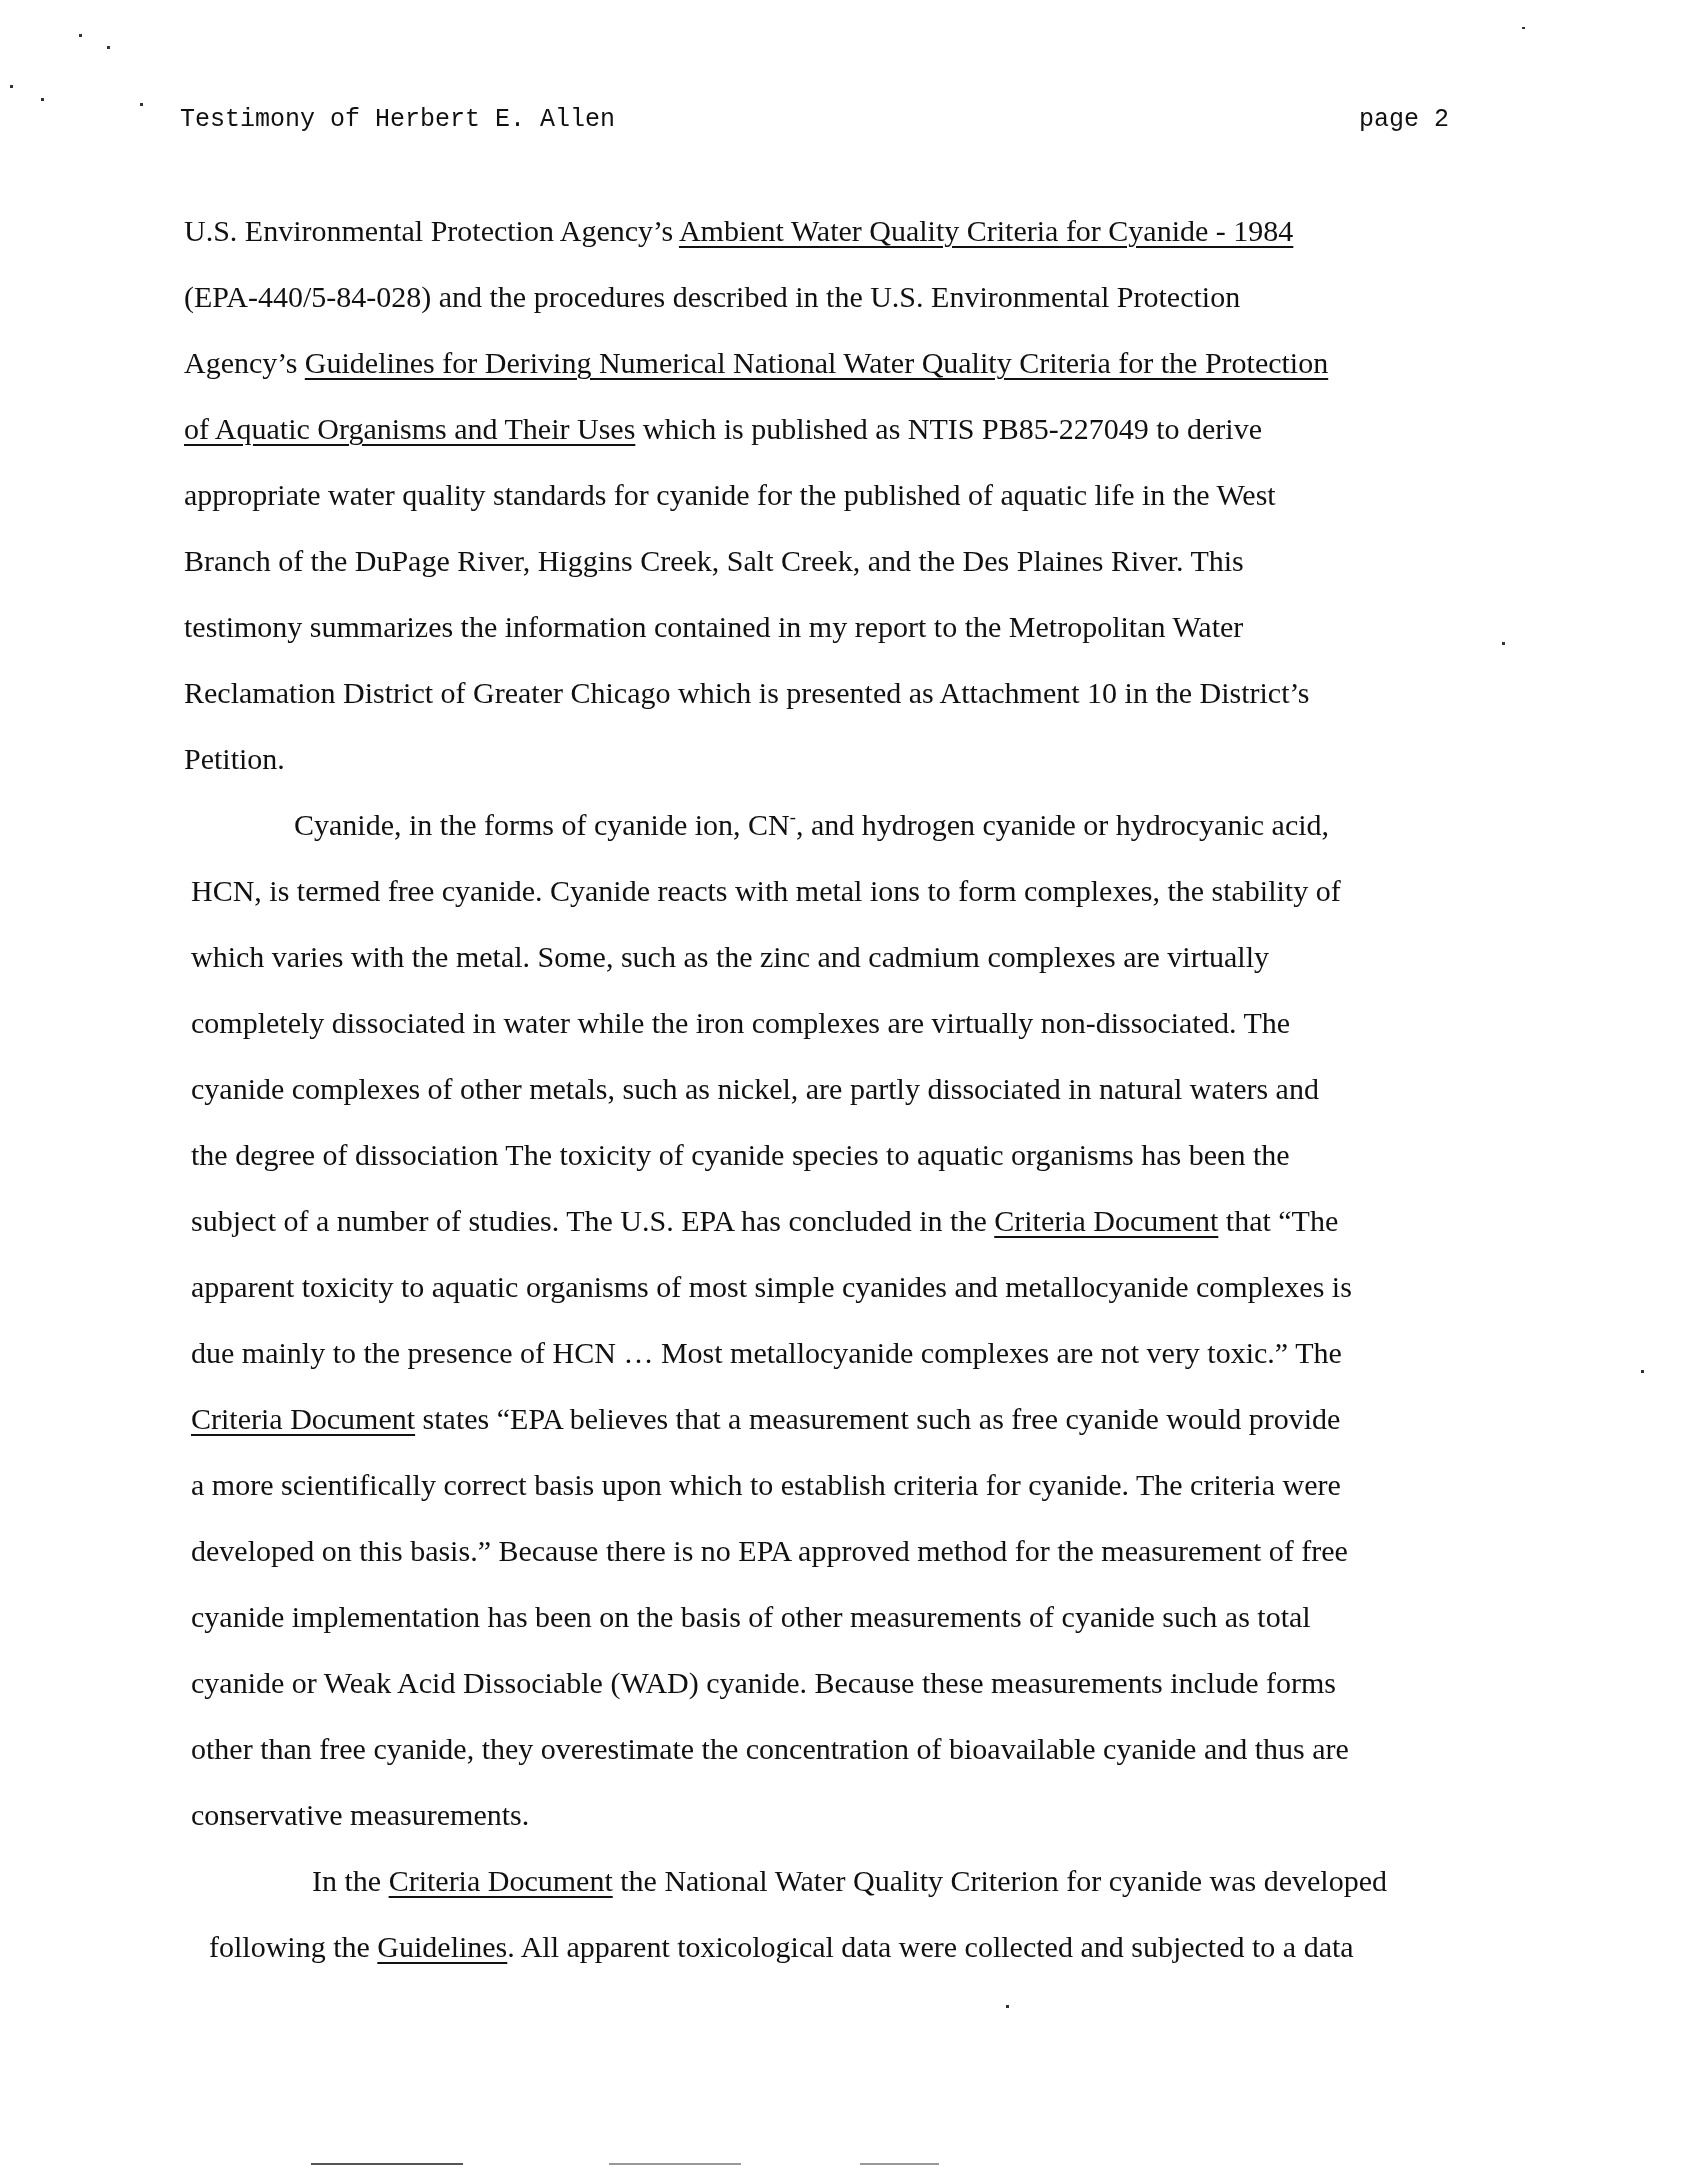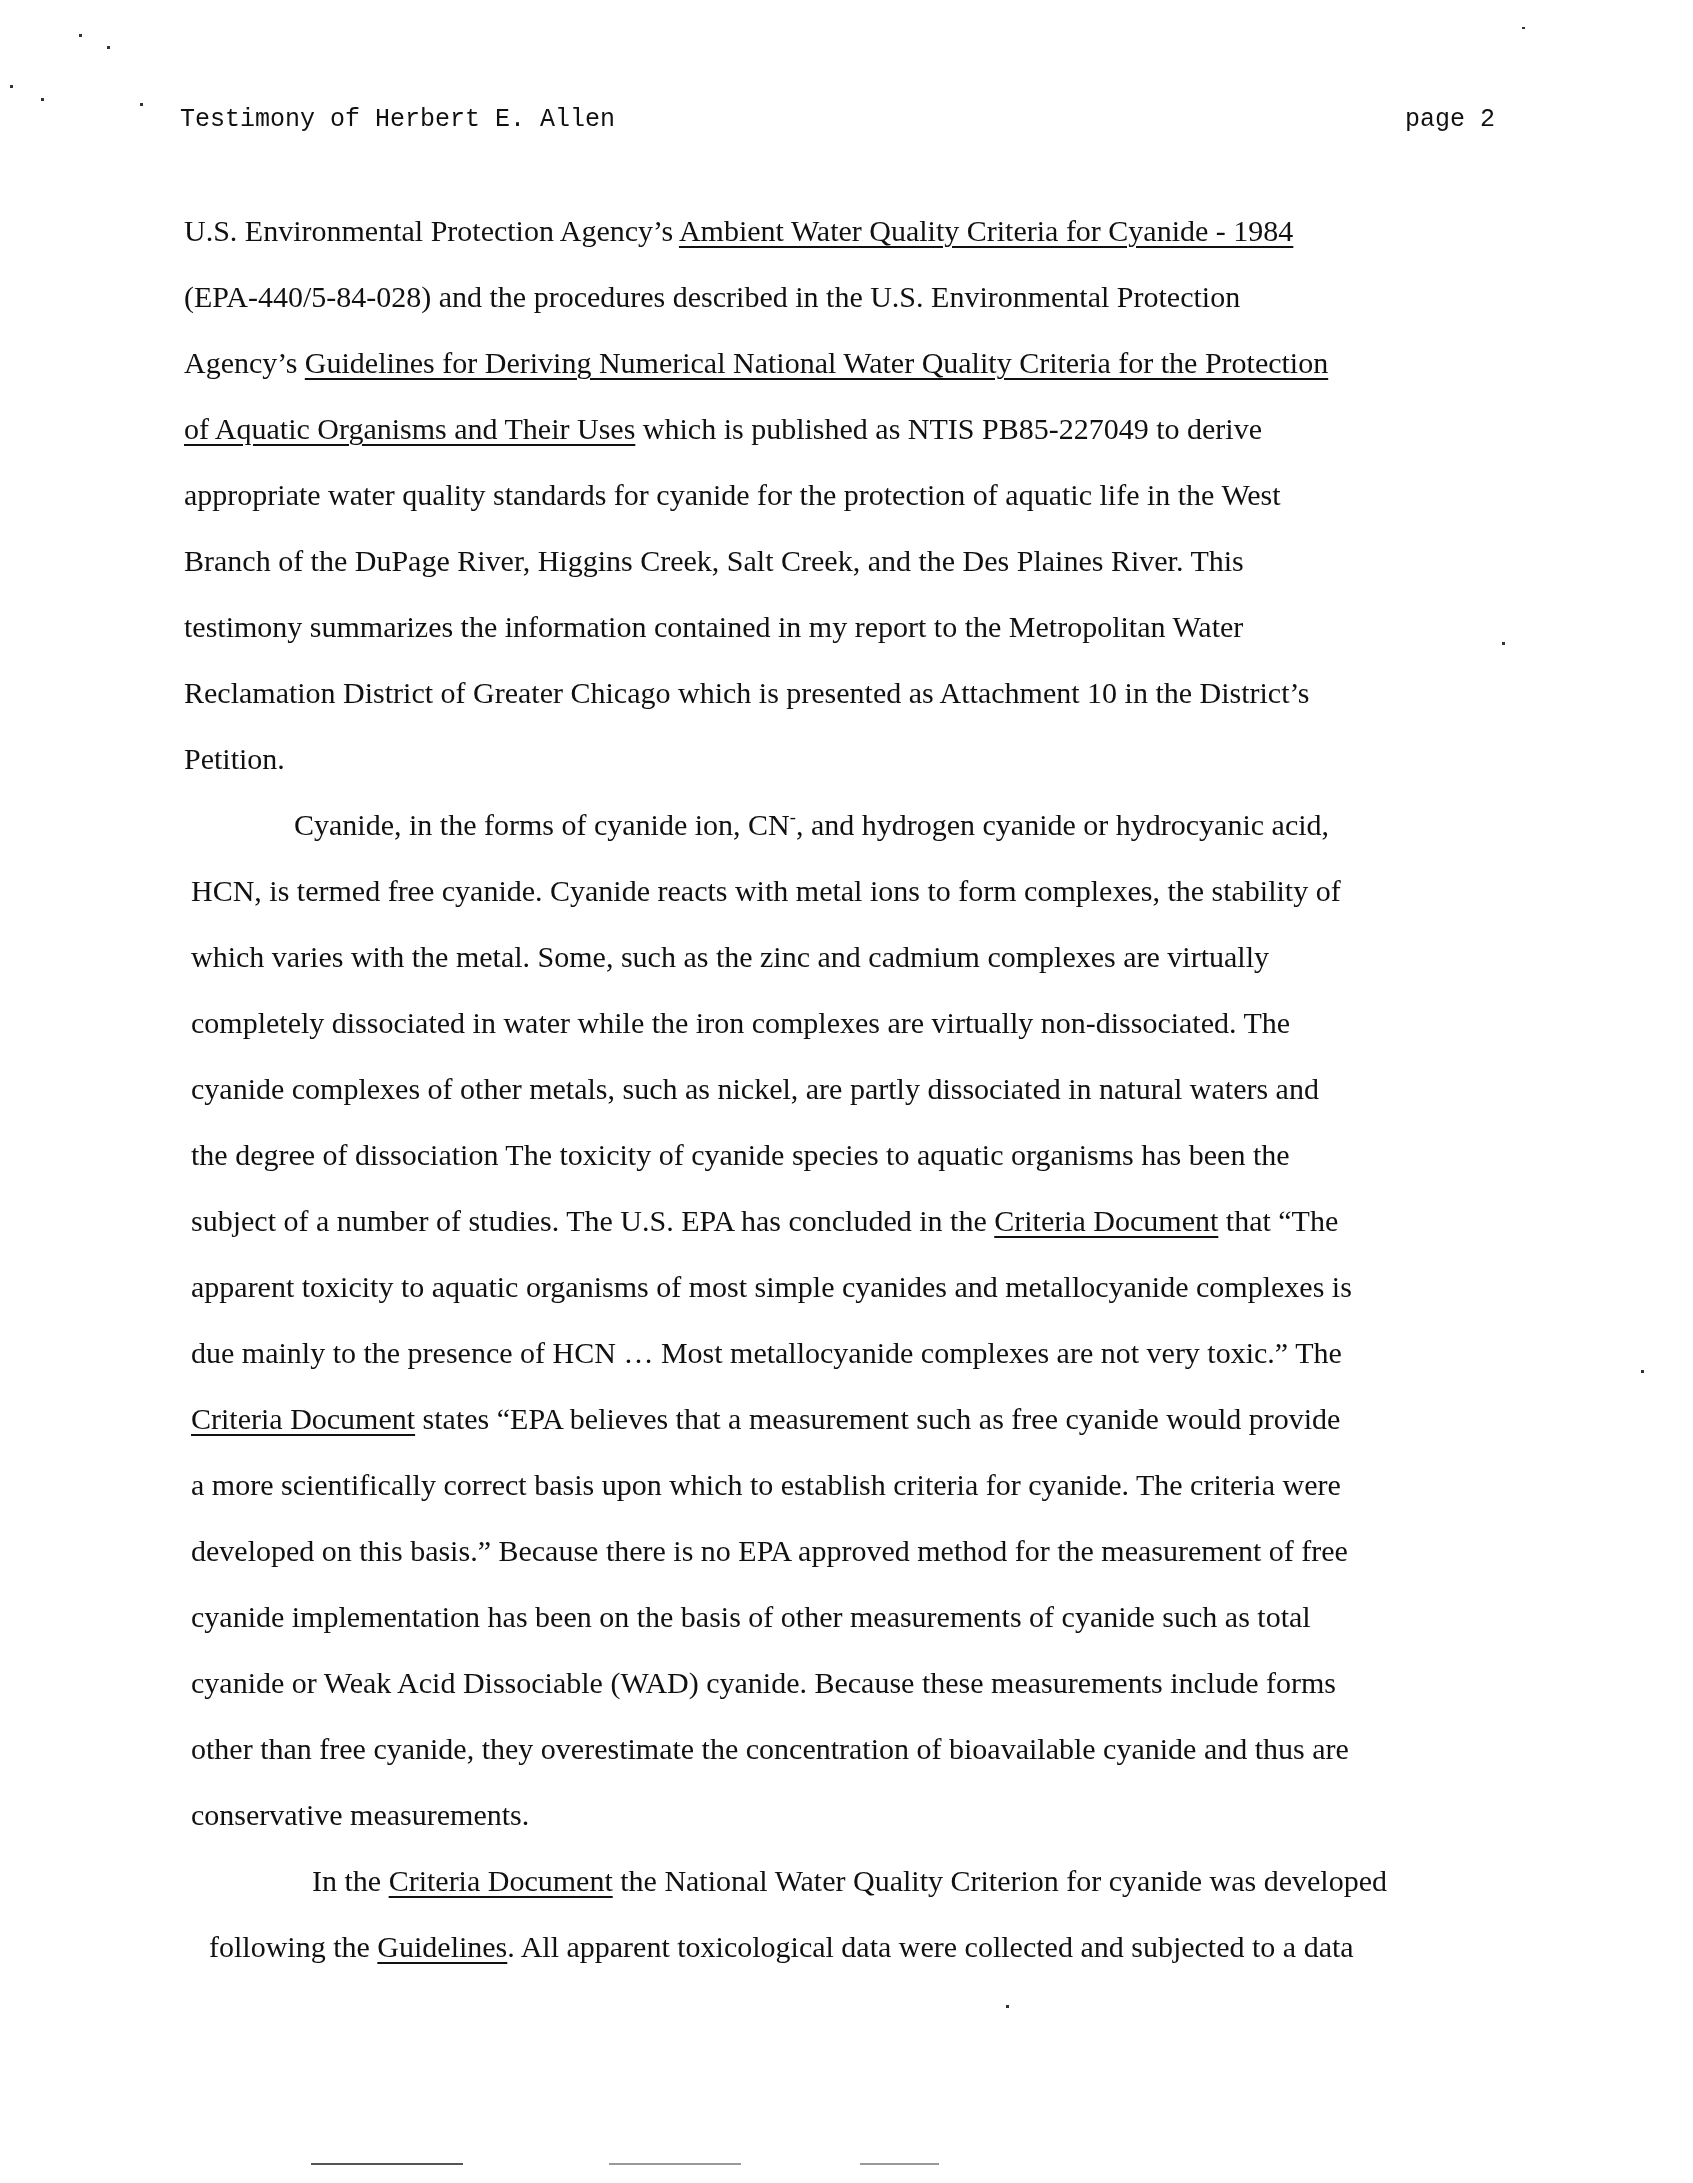--- a/index.html
+++ b/index.html
@@ -1,20 +1,20 @@
 <!DOCTYPE html>
 <html style="font-size:10.6px"><head>
 <meta charset="utf-8">
 <style>
   html, body { margin:0; padding:0; background:#ffffff; }
   body { width:1694px; height:2183px; position:relative; overflow:hidden;
          font-family:"Liberation Serif","DejaVu Serif",serif; color:#111; }
   .hdr { position:absolute; top:105px; font-size:25px;font-family:Liberation Mono, monospace; }
   .hdr-left { left:180px; }
-  .hdr-right { left:1405px; }
+  .hdr-right { left:1359px; }
   .body { position:absolute; left:184px; top:198px; width:1336px;
           font-size:30px; line-height:66px; }
   .ln { display:block; white-space:nowrap; }
   .ind { padding-left:103px; }
   u { text-underline-offset:4.6px; text-decoration-thickness:2px; }
   sup { font-size:18.5px; vertical-align:12px; line-height:0; }
   .p2 { margin-left:7px; }
   .p3 { margin-left:25px; }
   .specks span { position:absolute; background:#333; width:2.6px; height:2.6px; }
   .footrule { position:absolute; top:2163px; height:2px; background:#555; }
@@ -24,21 +24,21 @@
 
 <div class="hdr hdr-left">Testimony of Herbert E. Allen</div>
 <div class="hdr hdr-right">page 2</div>
 
 <div class="body">
   <div>
     <span class="ln"><span>U.S. Environmental Protection Agency’s </span><u>Ambient Water Quality Criteria for Cyanide - 1984</u></span>
     <span class="ln">(EPA-440/5-84-028) and the procedures described in the U.S. Environmental Protection</span>
     <span class="ln"><span>Agency’s </span><u>Guidelines for Deriving Numerical National Water Quality Criteria for the Protection</u></span>
     <span class="ln"><u>of Aquatic Organisms and Their Uses</u><span> which is published as NTIS PB85-227049 to derive</span></span>
-    <span class="ln">appropriate water quality standards for cyanide for the protection of aquatic life in the West</span>
+    <span class="ln">appropriate water quality standards for cyanide for the published of aquatic life in the West</span>
     <span class="ln">Branch of the DuPage River, Higgins Creek, Salt Creek, and the Des Plaines River.  This</span>
     <span class="ln">testimony summarizes the information contained in my report to the Metropolitan Water</span>
     <span class="ln">Reclamation District of Greater Chicago which is presented as Attachment 10 in the District’s</span>
     <span class="ln">Petition.</span>
   </div>
 
   <div class="p2">
     <span class="ln ind"><span>Cyanide, in the forms of cyanide ion, CN</span><sup>-</sup><span>, and hydrogen cyanide or hydrocyanic acid,</span></span>
     <span class="ln">HCN, is termed free cyanide.  Cyanide reacts with metal ions to form complexes, the stability of</span>
     <span class="ln">which varies with the metal.  Some, such as the zinc and cadmium complexes are virtually</span>

